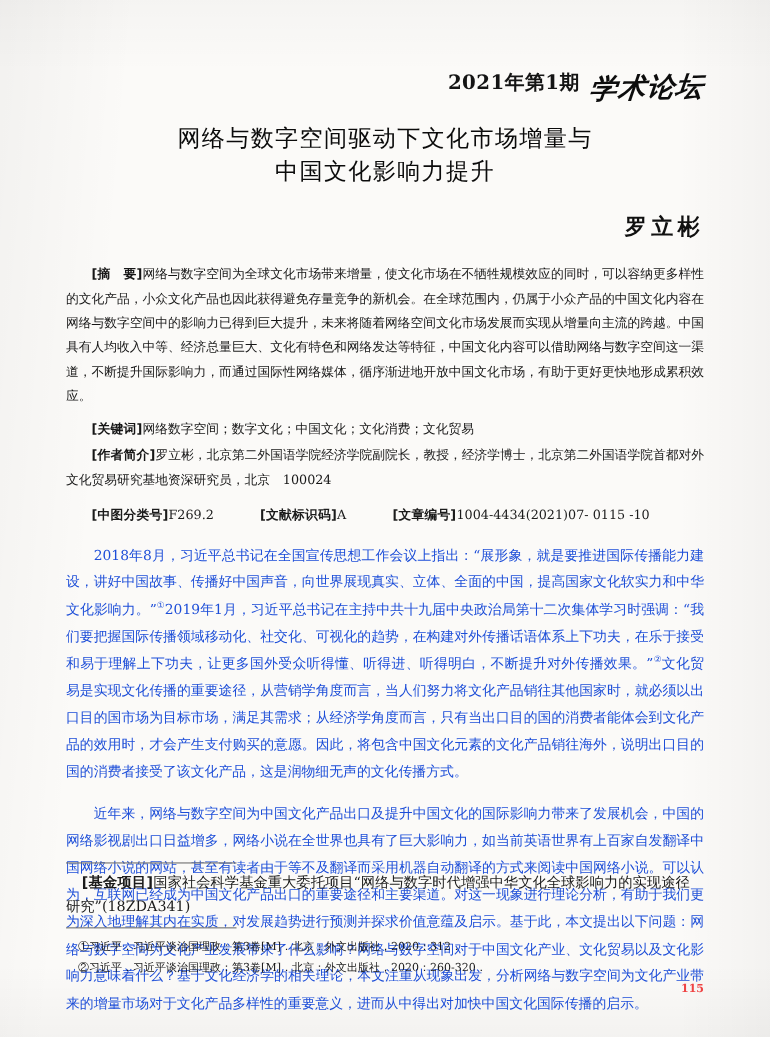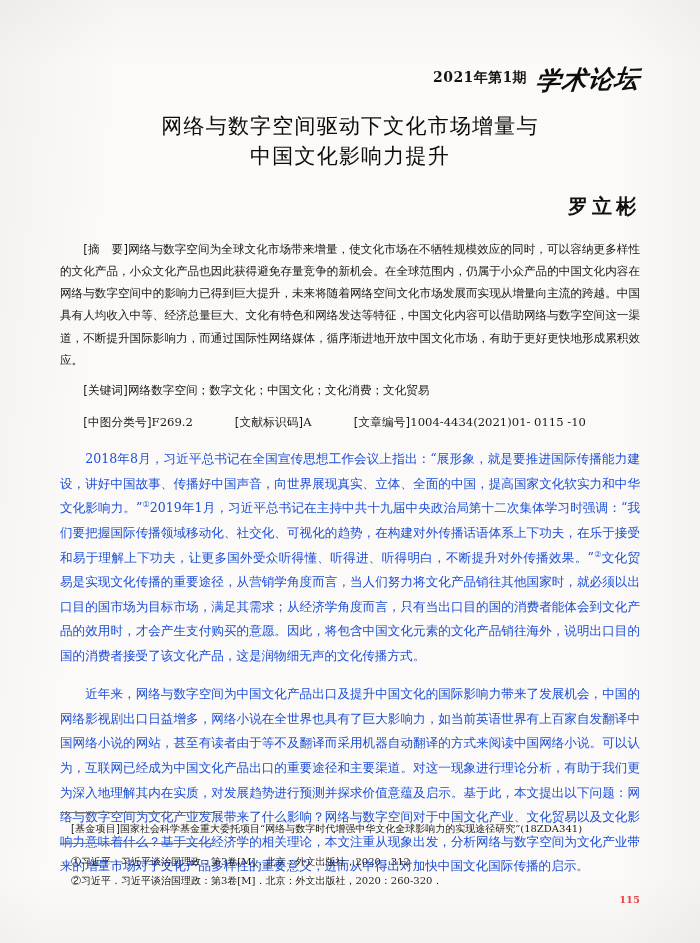--- a/index.html
+++ b/index.html
@@ -39,21 +39,21 @@
     display: flex;
     align-items: flex-end;
     justify-content: flex-end;
     gap: 9px;
     height: 96px;
     padding-bottom: 4px;
     box-sizing: border-box;
   }
   .issue-line {
     font-family: "DejaVu Serif", "Liberation Serif", serif;
-    font-size: 14px;
+    font-size: 18px;
     font-weight: bold;
     letter-spacing: 0.4px;
     color: #141414;
     padding-bottom: 5px;
     white-space: nowrap;
   }
   .journal-logo {
     font-family: "DejaVu Serif", "Liberation Serif", serif;
     font-size: 25px;
     font-weight: bold;
@@ -92,21 +92,21 @@
     font-size: 11.6px;
     line-height: 1.92;
     text-align: justify;
     text-justify: inter-ideograph;
     color: #161616;
   }
   .fm-block { margin: 0; }
   .fm-block + .fm-block { margin-top: 1px; }
   .indent2 { text-indent: 2em; }
   .tag {
-    font-weight: normal;
+    font-weight: bold;
     font-family: "DejaVu Sans", "Liberation Sans", sans-serif;
     letter-spacing: 0.2px;
   }
   .codes {
     margin-top: 10px;
     font-size: 11.6px;
     text-indent: 2em;
     line-height: 1.9;
   }
   .codes .gap { display: inline-block; width: 42px; }
@@ -138,21 +138,21 @@
     right: 60px;
     bottom: 38px;
   }
   .rule {
     width: 155px;
     height: 0;
     border-top: 1px solid #6f6f6f;
     margin: 0;
   }
   .fund-note {
-    font-size: 10px;
+    font-size: 13px;
     line-height: 1.75;
     margin: 7px 0 6px 0;
     text-indent: 1.1em;
     color: #1a1a1a;
   }
   .refs {
     margin-top: 9px;
     font-size: 10px;
     line-height: 1.85;
     color: #1a1a1a;
@@ -184,24 +184,25 @@
     <h1 class="title">
       <span class="tline">网络与数字空间驱动下文化市场增量与</span>
       <span class="tline">中国文化影响力提升</span>
     </h1>
 
     <div class="author">罗立彬</div>
 
     <div class="frontmatter">
       <p class="fm-block indent2"><span class="tag">[摘　要]</span><span>网络与数字空间为全球文化市场带来增量，使文化市场在不牺牲规模效应的同时，可以容纳更多样性的文化产品，小众文化产品也因此获得避免存量竞争的新机会。在全球范围内，仍属于小众产品的中国文化内容在网络与数字空间中的影响力已得到巨大提升，未来将随着网络空间文化市场发展而实现从增量向主流的跨越。中国具有人均收入中等、经济总量巨大、文化有特色和网络发达等特征，中国文化内容可以借助网络与数字空间这一渠道，不断提升国际影响力，而通过国际性网络媒体，循序渐进地开放中国文化市场，有助于更好更快地形成累积效应。</span></p>
       <p class="fm-block indent2" style="margin-top:8px;"><span class="tag">[关键词]</span><span>网络数字空间；数字文化；中国文化；文化消费；文化贸易</span></p>
+      <p class="fm-block indent2"><span class="tag">[作者简介]</span><span>罗立彬，北京第二外国语学院经济学院副院长，教授，经济学博士，北京第二外国语学院首都对外文化贸易研究基地资深研究员，北京　100024</span></p>
     </div>
 
     <div class="codes">
-      <span class="tag">[中图分类号]</span><span>F269.2</span><span class="gap"></span><span class="tag">[文献标识码]</span><span>A</span><span class="gap"></span><span class="tag">[文章编号]</span><span>1004-4434(2021)01- 0115 -10</span>
+      <span class="tag">[中图分类号]</span><span>F269.2</span><span class="gap"></span><span class="tag">[文献标识码]</span><span>A</span><span class="gap"></span><span class="tag">[文章编号]</span><span>1004-4434(2021)07- 0115 -10</span>
     </div>
 
     <div class="body-text">
       <p><span>2018年8月，习近平总书记在全国宣传思想工作会议上指出：“展形象，就是要推进国际传播能力建设，讲好中国故事、传播好中国声音，向世界展现真实、立体、全面的中国，提高国家文化软实力和中华文化影响力。”</span><sup class="fn">①</sup><span>2019年1月，习近平总书记在主持中共十九届中央政治局第十二次集体学习时强调：“我们要把握国际传播领域移动化、社交化、可视化的趋势，在构建对外传播话语体系上下功夫，在乐于接受和易于理解上下功夫，让更多国外受众听得懂、听得进、听得明白，不断提升对外传播效果。”</span><sup class="fn">②</sup><span>文化贸易是实现文化传播的重要途径，从营销学角度而言，当人们努力将文化产品销往其他国家时，就必须以出口目的国市场为目标市场，满足其需求；从经济学角度而言，只有当出口目的国的消费者能体会到文化产品的效用时，才会产生支付购买的意愿。因此，将包含中国文化元素的文化产品销往海外，说明出口目的国的消费者接受了该文化产品，这是润物细无声的文化传播方式。</span></p>
       <p>近年来，网络与数字空间为中国文化产品出口及提升中国文化的国际影响力带来了发展机会，中国的网络影视剧出口日益增多，网络小说在全世界也具有了巨大影响力，如当前英语世界有上百家自发翻译中国网络小说的网站，甚至有读者由于等不及翻译而采用机器自动翻译的方式来阅读中国网络小说。可以认为，互联网已经成为中国文化产品出口的重要途径和主要渠道。对这一现象进行理论分析，有助于我们更为深入地理解其内在实质，对发展趋势进行预测并探求价值意蕴及启示。基于此，本文提出以下问题：网络与数字空间为文化产业发展带来了什么影响？网络与数字空间对于中国文化产业、文化贸易以及文化影响力意味着什么？基于文化经济学的相关理论，本文注重从现象出发，分析网络与数字空间为文化产业带来的增量市场对于文化产品多样性的重要意义，进而从中得出对加快中国文化国际传播的启示。</p>
     </div>
 
   </div>
 
   <div class="footer-zone">

